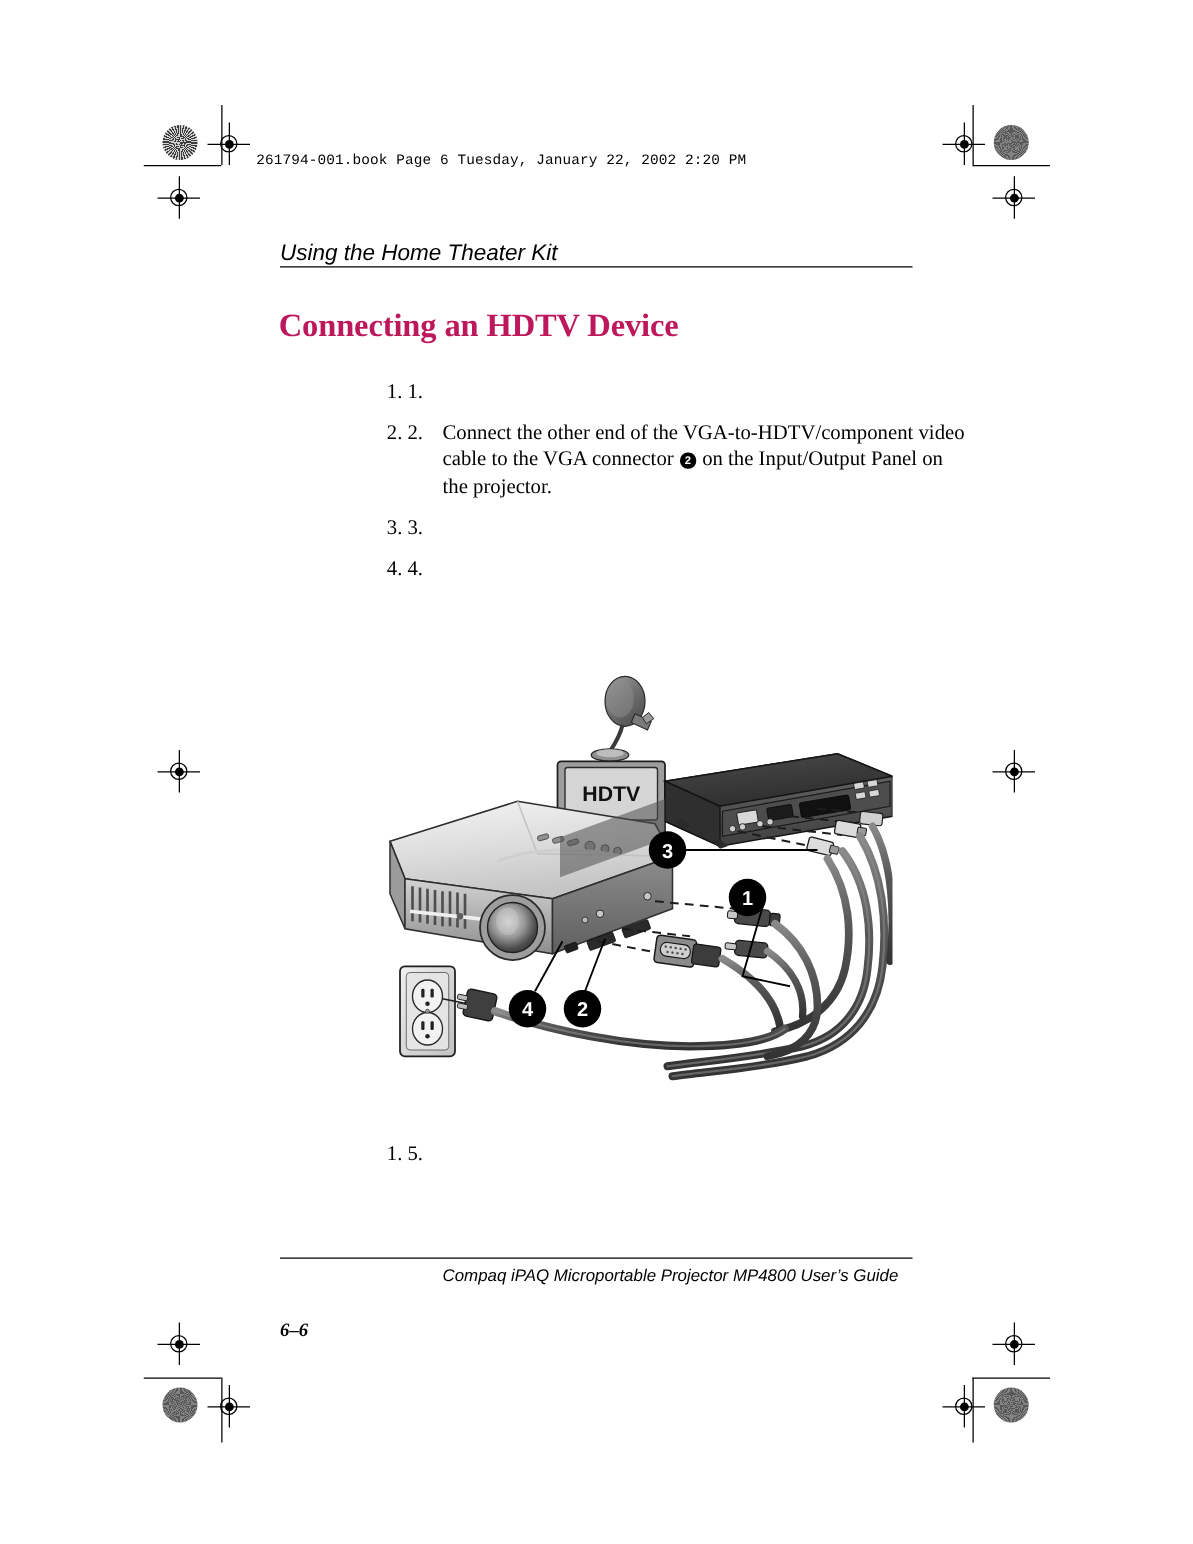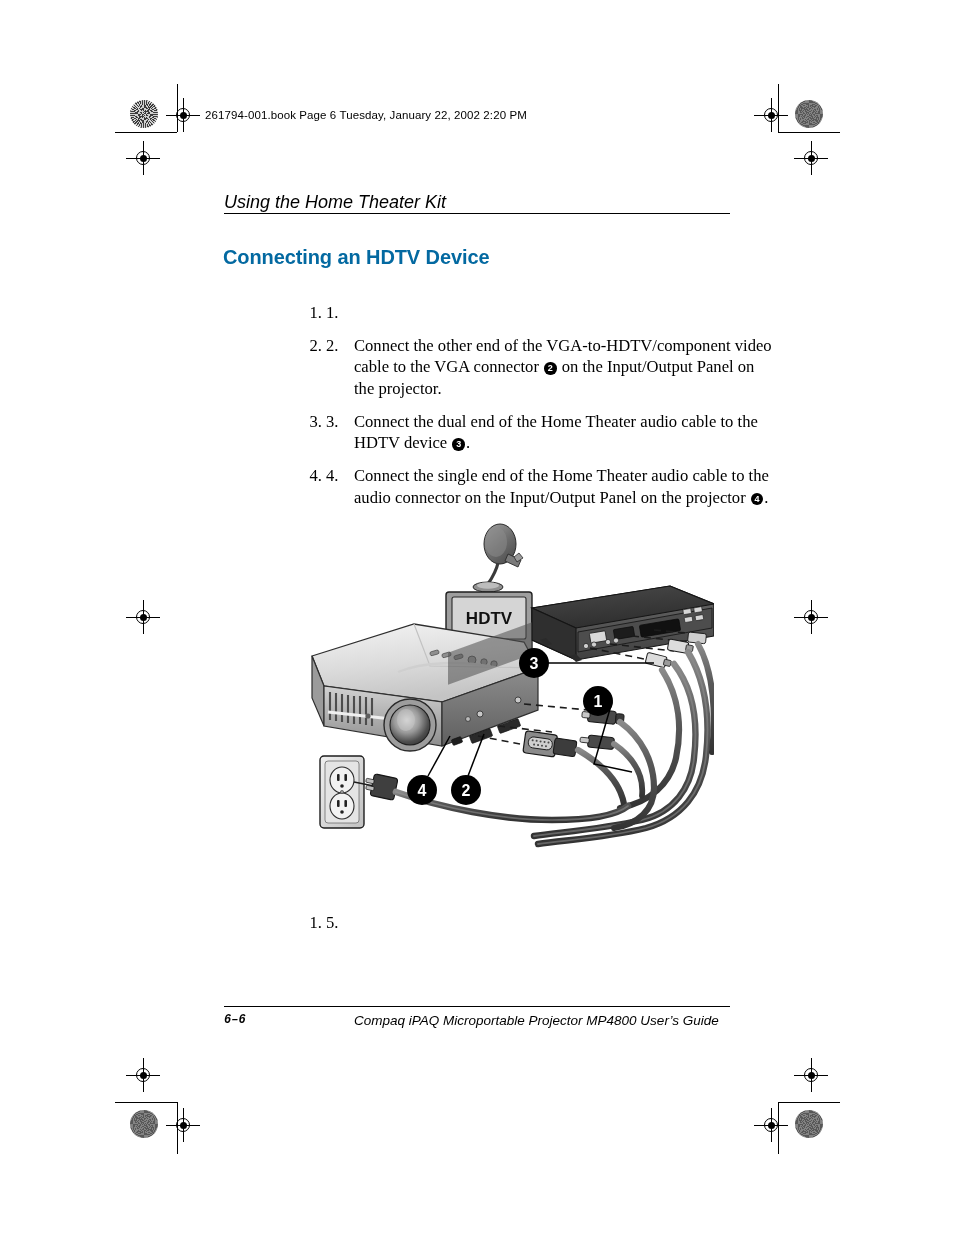--- a/index.html
+++ b/index.html
@@ -68,50 +68,51 @@
   .trimline {
     position: absolute;
     background: #000;
   }
   .trimline.h { height: 1.1px; }
   .trimline.v { width: 1.1px; }
 
   
   .printheader {
     position: absolute;
-    font-family: Liberation Sans, sans-serif;
+    font-family: Liberation Mono, monospace;
     font-size: 11.5px;
     letter-spacing: 0.1px;
     white-space: nowrap;
     color: #000;
+    margin-top: 13px;
   }
 
   
   .runhead {
     position: absolute;
     font-family: "Liberation Sans", "DejaVu Sans", sans-serif;
     font-style: italic;
     font-size: 18px;
     color: #000;
     white-space: nowrap;
   }
   .rule {
     position: absolute;
     background: #000;
     height: 1.3px;
   }
 
   
   .heading {
     position: absolute;
-    font-family: Liberation Sans, sans-serif;
+    font-family: Liberation Serif, serif;
     font-weight: bold;
-    font-size: 20px;
+    font-size: 26px;
     letter-spacing: -0.1px;
-    color: #0369a1;
+    color: #be185d;
     white-space: nowrap;
   }
 
   
   .steps {
     position: absolute;
     left: 286px;
     width: 448px;
   }
   .step {
@@ -153,38 +154,39 @@
   }
 
   
   .footer-rule {
     position: absolute;
     background: #000;
     height: 1.3px;
   }
   .footer-left {
     position: absolute;
-    font-family: Liberation Mono, monospace;
+    font-family: Liberation Serif, serif;
     font-style: italic;
     font-weight: bold;
-    font-size: 12px;
+    font-size: 15px;
+    margin-top: 44px;
   }
   .footer-right {
     position: absolute;
     font-family: "Liberation Sans", "DejaVu Sans", sans-serif;
     font-style: italic;
     font-size: 13.5px;
     white-space: nowrap;
   }
 
   
   .figure {
     position: absolute;
     left: 302px;
-    top: 520px;
+    top: 537px;
     width: 412px;
     height: 345px;
   }
   .figure svg { display: block; }
 </style>
 </head>
 <body>
 
 <div class="page">
 
@@ -266,22 +268,22 @@
   <div class="printheader" style="left:205px; top:109px;">261794-001.book  Page 6  Tuesday, January 22, 2002  2:20 PM</div>
 
   <div class="runhead" style="left:224px; top:192px;">Using the Home Theater Kit</div>
   <div class="rule" style="left:224px; top:213px; width:506px;"></div>
 
   <div class="heading" style="left:223px; top:246px;">Connecting an HDTV Device</div>
 
   <ol class="steps" style="top:286px;" id="steps-before">
       <li class="step"><span class="num">1.</span></li>
       <li class="step"><span class="num">2.</span><span>Connect the other end of the VGA-to-HDTV/component video cable to the VGA connector <span class="callnum">2</span> on the Input/Output Panel on the projector.</span></li>
-      <li class="step"><span class="num">3.</span><span>Connect the dual end of the Home Theater audio cable to the HDTV device <span class="callnum">3</span>.</span></li>
-      <li class="step"><span class="num">4.</span><span>Connect the single end of the Home Theater audio cable to the audio connector on the Input/Output Panel on the projector <span class="callnum">4</span>.</span></li>
+      <li class="step"><span class="num">3.</span></li>
+      <li class="step"><span class="num">4.</span></li>
     </ol>
 
   <div class="figure">
     <svg width="412" height="345" viewBox="0 0 412 345" xmlns="http://www.w3.org/2000/svg">
       <defs>
         <linearGradient id="gProjTop" x1="0" y1="0" x2="0.3" y2="1">
           <stop offset="0%" stop-color="#f4f4f4"></stop>
           <stop offset="55%" stop-color="#dcdcdc"></stop>
           <stop offset="100%" stop-color="#c4c4c4"></stop>
         </linearGradient>

